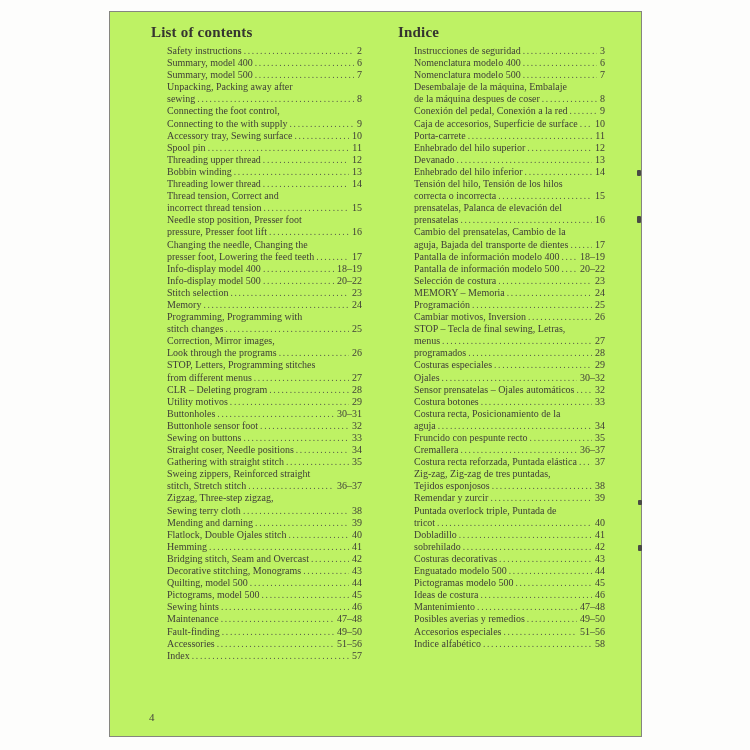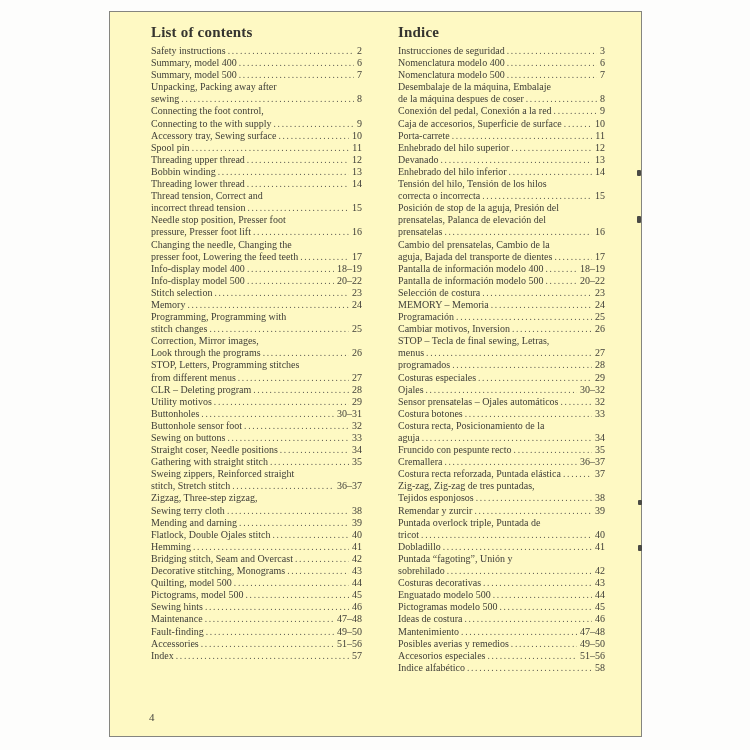--- a/index.html
+++ b/index.html
@@ -16,41 +16,41 @@
     font-family:"Liberation Serif","DejaVu Serif",serif;
     color:var(--ink);
     position:relative;
     overflow:hidden;
   }
   .page-frame{
     position:absolute;
     left:109px;top:11px;
     width:533px;height:726px;
     border:1.5px solid var(--frame);
-    background:#fef9c3;
+    background:#bef264;
   }
   .toc-col{
     position:absolute;
     top:0;
   }
   .toc-col.en{left:41px;width:211px;}
   .toc-col.es{left:288px;width:207px;}
   .col-title{
     margin:0;
     position:absolute;
     top:12px;left:0;
     font-size:15px;
     font-weight:bold;
     letter-spacing:.2px;
     color:#35342f;
     white-space:nowrap;
   }
   .rows{
     position:absolute;
-    top:33px;left:0;right:0;
+    top:33px;left:16px;right:0;
   }
   .row{
     display:flex;
     align-items:baseline;
     height:12.1px;
     line-height:12.1px;
     font-size:10px;
   }
   .row .t{
     white-space:nowrap;
@@ -394,23 +394,20 @@
         </div>
         <div class="row">
           <span class="t">Tensión del hilo, Tensión de los hilos</span>
         </div>
         <div class="row">
           <span class="t">correcta o incorrecta</span>
           <span class="dots"></span>
           <span class="p">15</span>
         </div>
         <div class="row">
-          <span class="t">Posición de stop de la aguja, Presión del</span>
-        </div>
-        <div class="row">
           <span class="t">prensatelas, Palanca de elevación del</span>
         </div>
         <div class="row">
           <span class="t">prensatelas</span>
           <span class="dots"></span>
           <span class="p">16</span>
         </div>
         <div class="row">
           <span class="t">Cambio del prensatelas, Cambio de la</span>
         </div>
@@ -523,23 +520,20 @@
         </div>
         <div class="row">
           <span class="t">tricot</span>
           <span class="dots"></span>
           <span class="p">40</span>
         </div>
         <div class="row">
           <span class="t">Dobladillo</span>
           <span class="dots"></span>
           <span class="p">41</span>
-        </div>
-        <div class="row">
-          <span class="t">Puntada “fagoting”, Unión y</span>
         </div>
         <div class="row">
           <span class="t">sobrehilado</span>
           <span class="dots"></span>
           <span class="p">42</span>
         </div>
         <div class="row">
           <span class="t">Costuras decorativas</span>
           <span class="dots"></span>
           <span class="p">43</span>

